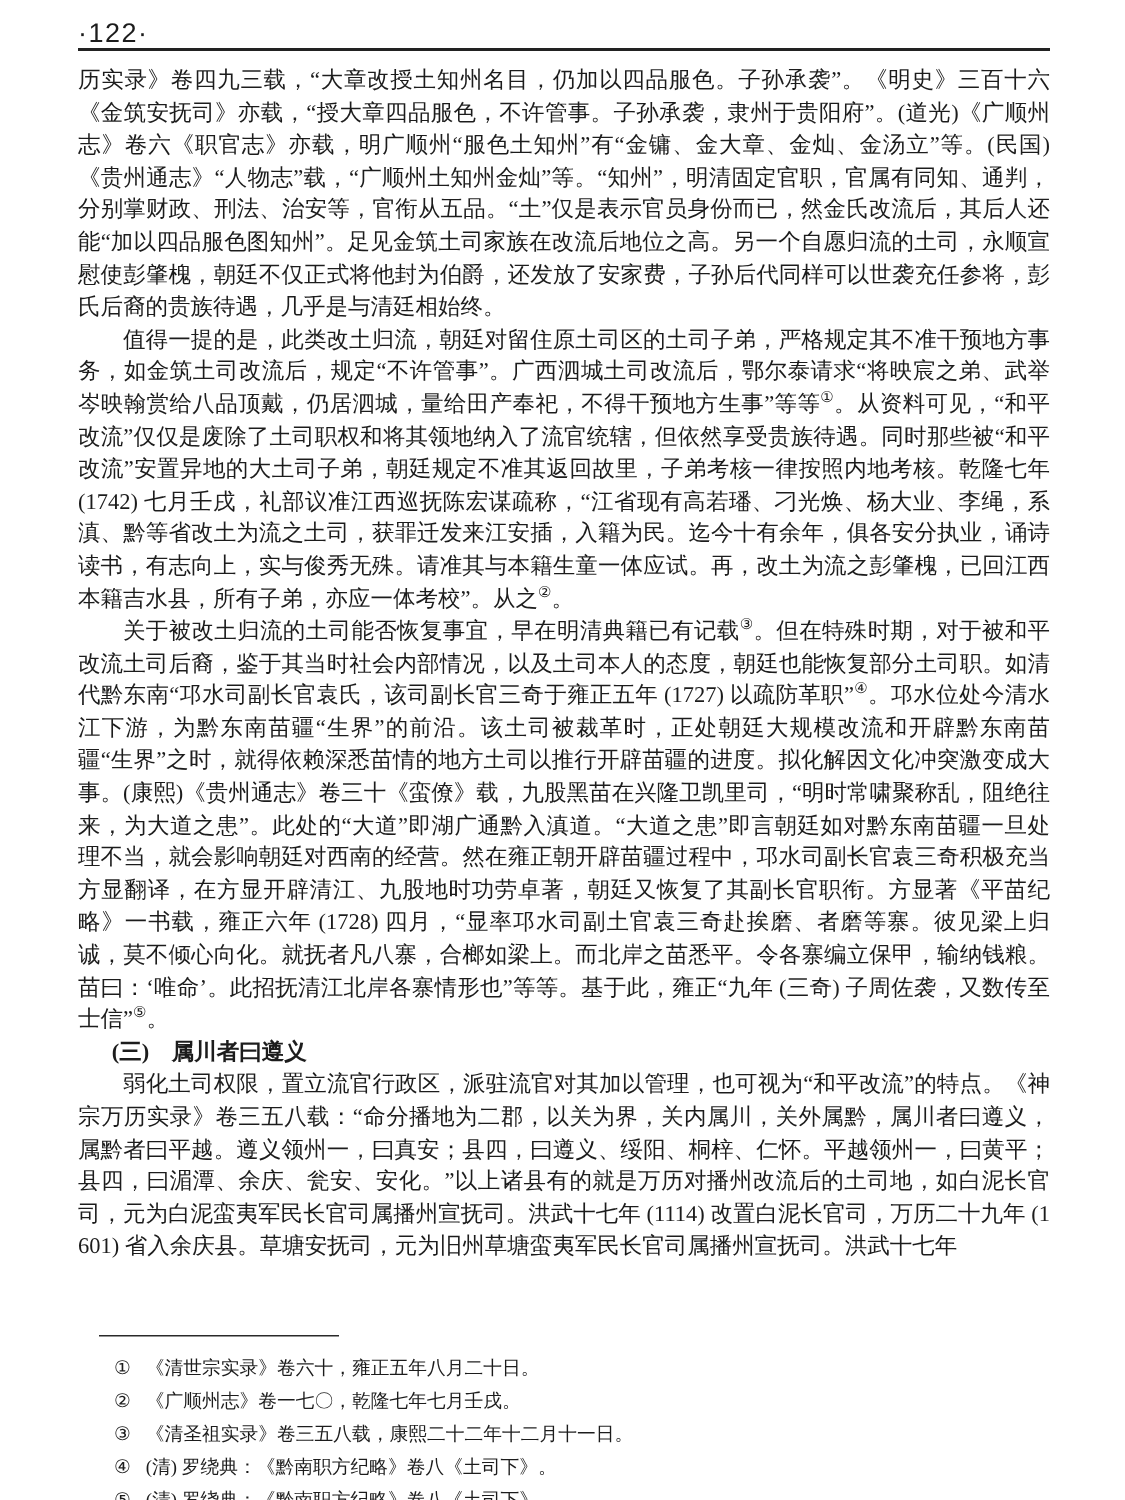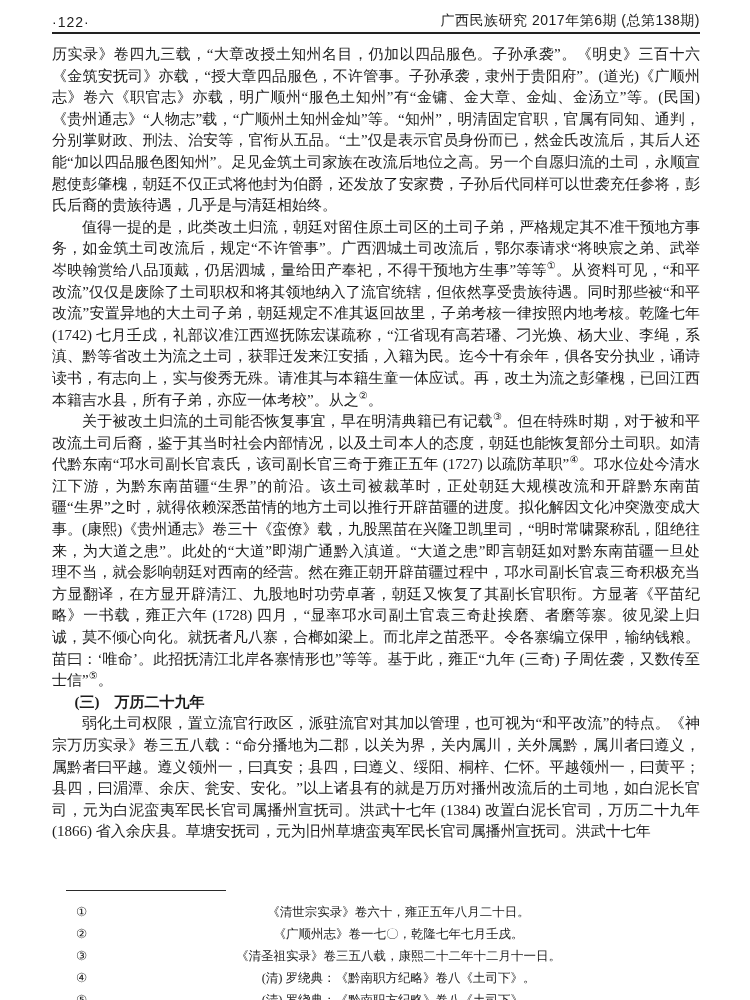--- a/index.html
+++ b/index.html
@@ -18,21 +18,21 @@
     overflow: hidden;
   }
   .page-header {
     position: absolute;
     top: 12px;
     left: 52px;
     right: 50px;
     display: flex;
     justify-content: space-between;
     align-items: flex-end;
-    font-size: 14px;
+    font-size: 18px;
     font-family: "Liberation Sans", "DejaVu Sans", sans-serif;
   }
   .page-number {
     letter-spacing: 1px;
   }
   .journal-line {
     letter-spacing: 0.5px;
   }
   .header-rule {
     position: absolute;
@@ -85,40 +85,39 @@
     display: flex;
     align-items: flex-start;
     padding-left: 24px;
   }
   .fn-marker {
     flex: 0 0 auto;
     margin-right: 10px;
   }
   .fn-text {
     flex: 1 1 auto;
-    text-align: center;
+    text-align: left;
   }
 </style>
 </head>
 <body>
 
 <div class="page">
 
   <div class="page-header">
     <span class="page-number">·122·</span>
-    <span class="journal-line">广西民族研究 2017年第6期 (总第138期)</span>
   </div>
   <div class="header-rule"></div>
 
   <div class="body-text">
     <p class="block-cont sup-marks">历实录》卷四九三载，“大章改授土知州名目，仍加以四品服色。子孙承袭”。《明史》三百十六《金筑安抚司》亦载，“授大章四品服色，不许管事。子孙承袭，隶州于贵阳府”。(道光)《广顺州志》卷六《职官志》亦载，明广顺州“服色土知州”有“金镛、金大章、金灿、金汤立”等。(民国)《贵州通志》“人物志”载，“广顺州土知州金灿”等。“知州”，明清固定官职，官属有同知、通判，分别掌财政、刑法、治安等，官衔从五品。“土”仅是表示官员身份而已，然金氏改流后，其后人还能“加以四品服色图知州”。足见金筑土司家族在改流后地位之高。另一个自愿归流的土司，永顺宣慰使彭肇槐，朝廷不仅正式将他封为伯爵，还发放了安家费，子孙后代同样可以世袭充任参将，彭氏后裔的贵族待遇，几乎是与清廷相始终。</p>
     <p class="block-para sup-marks">值得一提的是，此类改土归流，朝廷对留住原土司区的土司子弟，严格规定其不准干预地方事务，如金筑土司改流后，规定“不许管事”。广西泗城土司改流后，鄂尔泰请求“将映宸之弟、武举岑映翰赏给八品顶戴，仍居泗城，量给田产奉祀，不得干预地方生事”等等<sup>①</sup>。从资料可见，“和平改流”仅仅是废除了土司职权和将其领地纳入了流官统辖，但依然享受贵族待遇。同时那些被“和平改流”安置异地的大土司子弟，朝廷规定不准其返回故里，子弟考核一律按照内地考核。乾隆七年 (1742) 七月壬戌，礼部议准江西巡抚陈宏谋疏称，“江省现有高若璠、刁光焕、杨大业、李绳，系滇、黔等省改土为流之土司，获罪迁发来江安插，入籍为民。迄今十有余年，俱各安分执业，诵诗读书，有志向上，实与俊秀无殊。请准其与本籍生童一体应试。再，改土为流之彭肇槐，已回江西本籍吉水县，所有子弟，亦应一体考校”。从之<sup>②</sup>。</p>
     <p class="block-para sup-marks">关于被改土归流的土司能否恢复事宜，早在明清典籍已有记载<sup>③</sup>。但在特殊时期，对于被和平改流土司后裔，鉴于其当时社会内部情况，以及土司本人的态度，朝廷也能恢复部分土司职。如清代黔东南“邛水司副长官袁氏，该司副长官三奇于雍正五年 (1727) 以疏防革职”<sup>④</sup>。邛水位处今清水江下游，为黔东南苗疆“生界”的前沿。该土司被裁革时，正处朝廷大规模改流和开辟黔东南苗疆“生界”之时，就得依赖深悉苗情的地方土司以推行开辟苗疆的进度。拟化解因文化冲突激变成大事。(康熙)《贵州通志》卷三十《蛮僚》载，九股黑苗在兴隆卫凯里司，“明时常啸聚称乱，阻绝往来，为大道之患”。此处的“大道”即湖广通黔入滇道。“大道之患”即言朝廷如对黔东南苗疆一旦处理不当，就会影响朝廷对西南的经营。然在雍正朝开辟苗疆过程中，邛水司副长官袁三奇积极充当方显翻译，在方显开辟清江、九股地时功劳卓著，朝廷又恢复了其副长官职衔。方显著《平苗纪略》一书载，雍正六年 (1728) 四月，“显率邛水司副土官袁三奇赴挨磨、者磨等寨。彼见梁上归诚，莫不倾心向化。就抚者凡八寨，合榔如梁上。而北岸之苗悉平。令各寨编立保甲，输纳钱粮。苗曰：‘唯命’。此招抚清江北岸各寨情形也”等等。基于此，雍正“九年 (三奇) 子周佐袭，又数传至士信”<sup>⑤</sup>。</p>
-    <p class="block-head">(三)　万历二十九年</p>
-    <p class="block-para sup-marks">弱化土司权限，置立流官行政区，派驻流官对其加以管理，也可视为“和平改流”的特点。《神宗万历实录》卷三五八载：“命分播地为二郡，以关为界，关内属川，关外属黔，属川者曰遵义，属黔者曰平越。遵义领州一，曰真安；县四，曰遵义、绥阳、桐梓、仁怀。平越领州一，曰黄平；县四，曰湄潭、余庆、瓮安、安化。”以上诸县有的就是万历对播州改流后的土司地，如白泥长官司，元为白泥蛮夷军民长官司属播州宣抚司。洪武十七年 (1384) 改置白泥长官司，万历二十九年 (1866) 省入余庆县。草塘安抚司，元为旧州草塘蛮夷军民长官司属播州宣抚司。洪武十七年</p>
+    <p class="block-head">(三)　属川者曰遵义</p>
+    <p class="block-para sup-marks">弱化土司权限，置立流官行政区，派驻流官对其加以管理，也可视为“和平改流”的特点。《神宗万历实录》卷三五八载：“命分播地为二郡，以关为界，关内属川，关外属黔，属川者曰遵义，属黔者曰平越。遵义领州一，曰真安；县四，曰遵义、绥阳、桐梓、仁怀。平越领州一，曰黄平；县四，曰湄潭、余庆、瓮安、安化。”以上诸县有的就是万历对播州改流后的土司地，如白泥长官司，元为白泥蛮夷军民长官司属播州宣抚司。洪武十七年 (1114) 改置白泥长官司，万历二十九年 (1601) 省入余庆县。草塘安抚司，元为旧州草塘蛮夷军民长官司属播州宣抚司。洪武十七年</p>
   </div>
 
   <div class="footnote-area">
     <hr class="fn-rule">
     <div class="fn-row">
       <span class="fn-marker">①</span>
       <span class="fn-text">《清世宗实录》卷六十，雍正五年八月二十日。</span>
     </div>
     <div class="fn-row">
       <span class="fn-marker">②</span>

